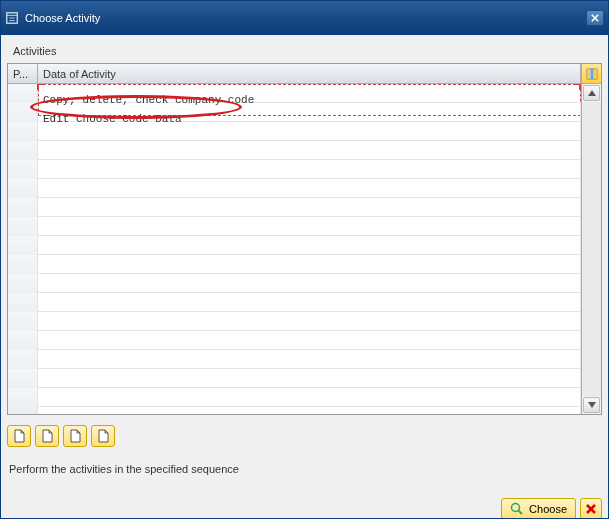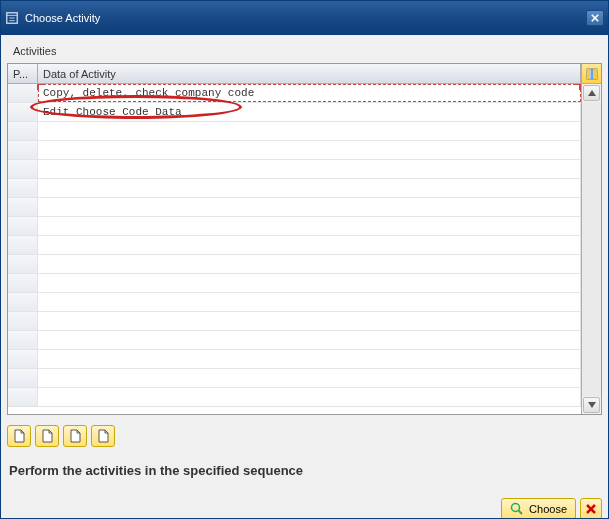--- a/index.html
+++ b/index.html
@@ -17,41 +17,41 @@
 
 .grid-wrap { display: flex; height: 352px; background: #fff; border: 1px solid #999; }
 .grid-main { flex: 1; display: flex; flex-direction: column; }
 .grid-header { display: flex; background: linear-gradient(to bottom, #f4f6f9, #d8dde5); border-bottom: 1px solid #aab; height: 20px; }
 .gh-cell { border-right: 1px solid #aab; padding: 3px 5px; font-size: 11px; color: #333; display: flex; align-items: center; }
 .gh-p { width: 30px; }
 .gh-name { flex: 1; }
 
 .grid-body { flex: 1; overflow: hidden; }
 .grid-row { display: flex; height: 19px; border-bottom: 1px solid #e4e4e4; }
-.gr-cell { border-right: 1px solid #e4e4e4; padding: 2px 5px; font-size: 11px; font-family: "Courier New", monospace; color: #333; display: flex; align-items: center; position: relative; }
+.gr-cell { border-right: 1px solid #e4e4e4; padding: 16px 5px; font-size: 11px; font-family: "Courier New", monospace; color: #333; display: flex; align-items: center; position: relative; }
 .gr-p { width: 30px; background: linear-gradient(to bottom, #f4f6f9, #e8ebf0); }
 .gr-name { flex: 1; }
 .gr-sel { outline: 1px dashed #c44; outline-offset: -1px; }
 .gr-sel::before { content: ''; position: absolute; left: -1px; top: -1px; width: 5px; height: 5px; border-left: 2px solid #c44; border-top: 2px solid #c44; }
 .gr-sel::after { content: ''; position: absolute; right: -1px; top: -1px; width: 5px; height: 5px; border-right: 2px solid #c44; border-top: 2px solid #c44; }
 
 .highlight-oval { position: absolute; width: 212px; height: 24px; border: 3px solid #c22; border-radius: 50%; left: 30px; top: 95px; pointer-events: none; z-index: 10; }
 
 .grid-side { width: 20px; display: flex; flex-direction: column; border-left: 1px solid #aab; }
 .config-btn { height: 20px; background: linear-gradient(to bottom, #ffe89a, #ffd24a); border-bottom: 1px solid #aab; display: flex; align-items: center; justify-content: center; cursor: pointer; }
 .config-btn svg { width: 12px; height: 12px; }
 .scroll-area { flex: 1; background: #f0f0f0; display: flex; flex-direction: column; }
 .scroll-btn { height: 16px; background: linear-gradient(to bottom, #f8f8f8, #e0e0e0); border: 1px solid #bbb; display: flex; align-items: center; justify-content: center; cursor: pointer; margin: 1px; border-radius: 2px; }
 .scroll-track { flex: 1; background: #eaeaea; }
 
 .toolbar { display: flex; gap: 4px; padding: 10px 0 6px; }
 .tool-btn { width: 24px; height: 22px; background: linear-gradient(to bottom, #fff4c8, #ffe176); border: 1px solid #c9a800; border-radius: 3px; display: flex; align-items: center; justify-content: center; cursor: pointer; }
 .tool-btn svg { width: 14px; height: 14px; }
 
-.instruction { font-size: 13px; color: #333; padding: 10px 2px; font-weight: bold; }
+.instruction { font-size: 11px; color: #333; padding: 10px 2px; }
 
 .footer { margin-top: auto; display: flex; justify-content: flex-end; gap: 4px; padding: 4px 0; }
 .choose-btn { height: 22px; background: linear-gradient(to bottom, #fff4c8, #ffe176); border: 1px solid #c9a800; border-radius: 3px; display: flex; align-items: center; padding: 0 8px; gap: 5px; cursor: pointer; font-size: 11px; margin-left: 22px; }
 .choose-btn svg { width: 14px; height: 14px; }
 .cancel-btn { width: 22px; height: 22px; background: linear-gradient(to bottom, #fff4c8, #ffe176); border: 1px solid #c9a800; border-radius: 3px; display: flex; align-items: center; justify-content: center; cursor: pointer; }
 .cancel-btn svg { width: 12px; height: 12px; stroke: #d00; stroke-width: 2.5; }
 </style>
 </head>
 <body>
 

